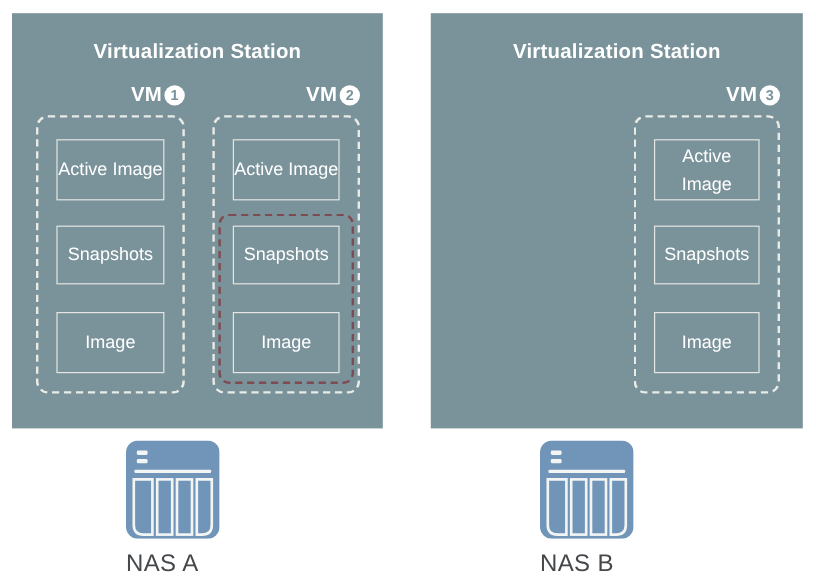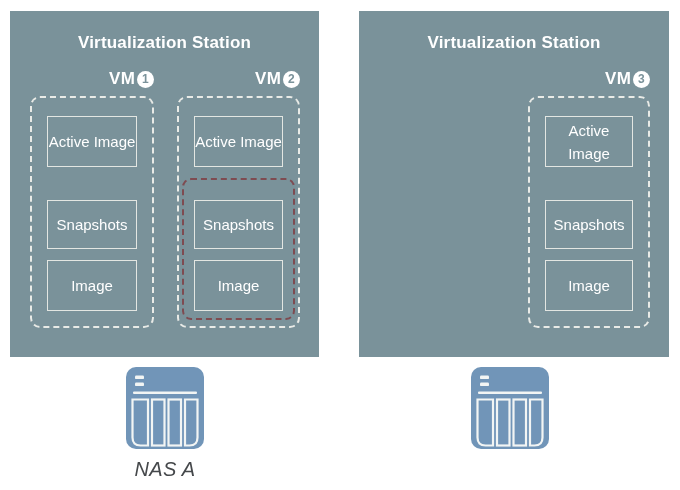--- a/index.html
+++ b/index.html
@@ -44,27 +44,27 @@
   .vm2-dash{left:167px;top:85px;width:123px;height:232px;}
   .vm3-label{left:169px;width:122px;top:57px;}
   .vm3-dash{left:169px;top:85px;width:122px;height:232px;}
   .vm-box{
     position:absolute;left:15px;right:15px;box-sizing:border-box;
     border:1.5px solid var(--box-border);
     display:flex;align-items:center;justify-content:center;text-align:center;
     color:var(--panel-text);font-size:15px;line-height:23px;font-weight:500;
   }
   .box-1{top:18px;height:51px;}
-  .box-2{top:102px;height:49px;}
+  .box-2{top:90px;height:49px;}
   .box-3{top:162px;height:51px;text-align:right;}
   .highlight-dash{
     position:absolute;left:3px;top:80px;width:113px;height:142px;
     box-sizing:border-box;border:2px dashed var(--highlight-dash);border-radius:9px;
   }
-  .nas-unit{position:absolute;top:367px;width:120px;text-align:center;font-style:italic;}
+  .nas-unit{position:absolute;top:367px;width:120px;text-align:left;}
   .nas-unit-a{left:105px;}
   .nas-unit-b{left:450px;}
   .nas-icon{display:inline-block;width:78px;height:82px;}
   .nas-icon .chassis{fill:var(--nas-blue);}
   .nas-icon .solid{fill:#F2F5F4;}
   .nas-icon .bay{fill:none;stroke:#F2F5F4;stroke-width:2.2px;}
   .nas-label{
     margin-top:4px;font-size:20px;line-height:24px;font-weight:500;
     color:var(--nas-label-color);letter-spacing:.3px;
   }
@@ -131,15 +131,16 @@
     <svg class="nas-icon" viewBox="0 0 78 82" aria-hidden="true">
       <rect class="chassis" x="0" y="0" width="78" height="82" rx="10"></rect>
       <rect class="solid" x="9" y="8.5" width="9" height="3.6" rx="1.2"></rect>
       <rect class="solid" x="9" y="15.5" width="9" height="3.6" rx="1.2"></rect>
       <rect class="solid" x="7" y="24.5" width="64" height="2.6" rx="1"></rect>
       <path class="bay" d="M6.5 32.5 H22 V78.5 H14.5 Q6.5 78.5 6.5 70.5 Z"></path>
       <rect class="bay" x="26" y="32.5" width="12.5" height="46"></rect>
       <rect class="bay" x="42.5" y="32.5" width="12.5" height="46"></rect>
       <path class="bay" d="M59 32.5 H71.5 V70.5 Q71.5 78.5 63.5 78.5 H59 Z"></path>
     </svg>
+    <div class="nas-label">NAS B</div>
   </div>
 
 </div>
 
 </body></html>

